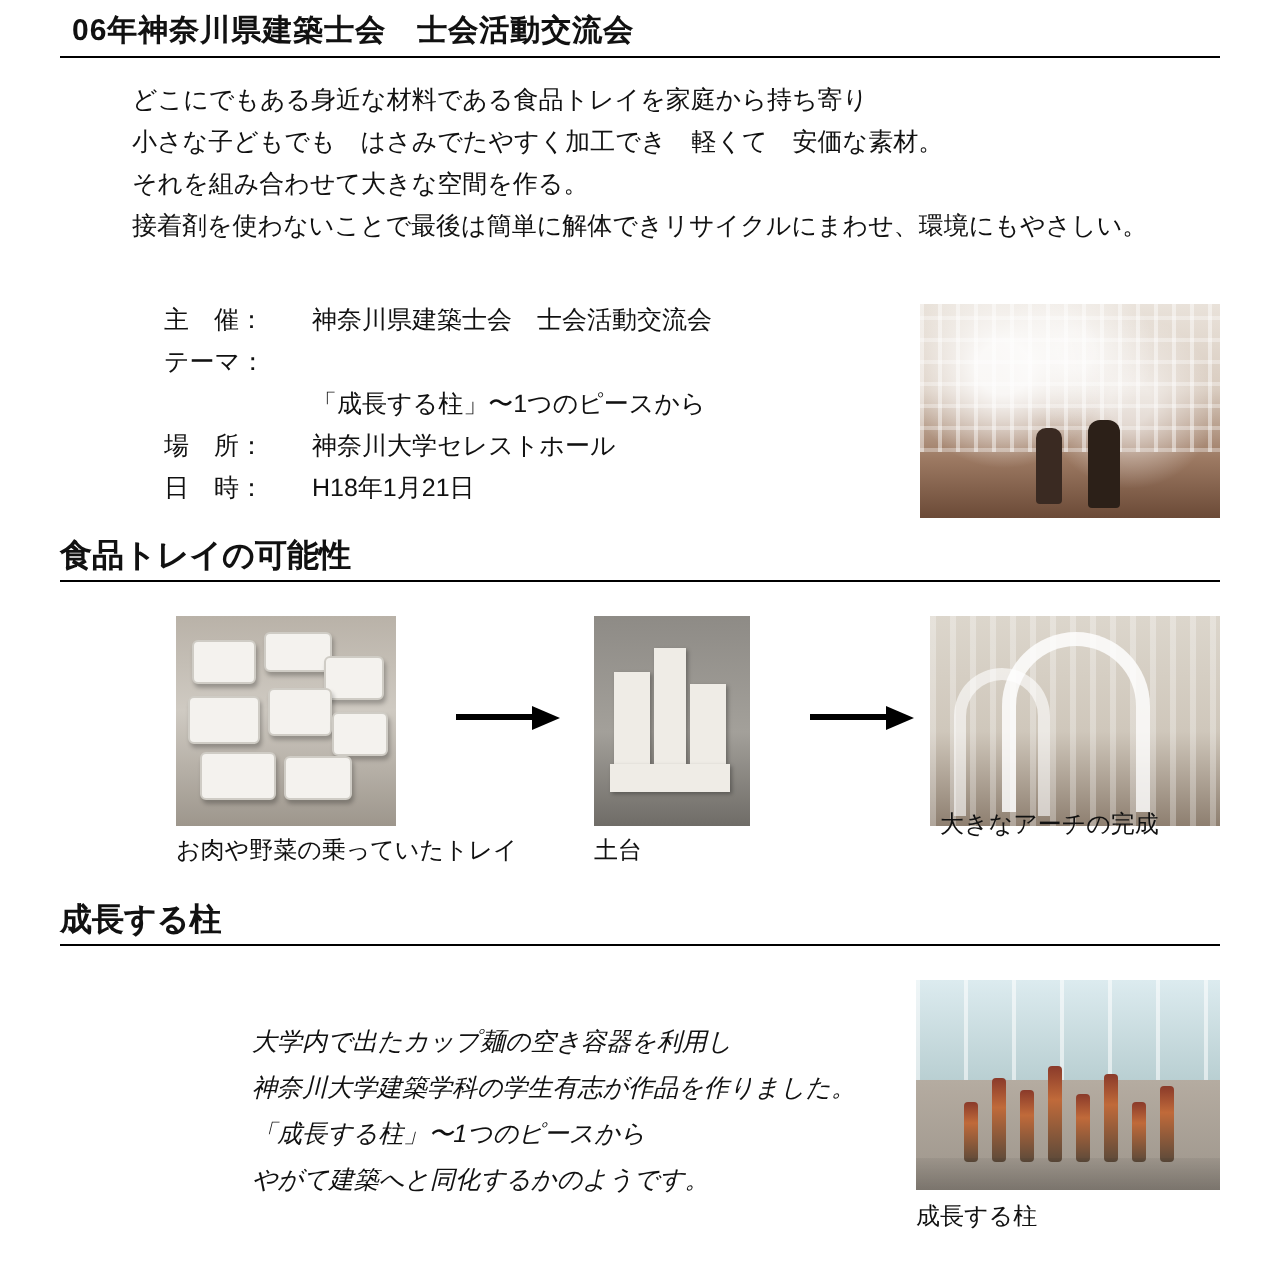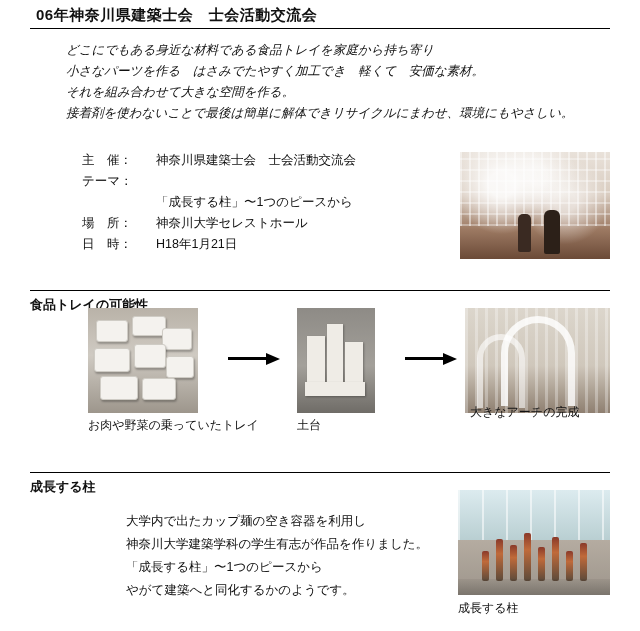--- a/index.html
+++ b/index.html
@@ -43,21 +43,20 @@
   }
 
   
   .intro {
     position: absolute;
     left: 66px;
     top: 40px;
     width: 500px;
     font-size: 12.5px;
     line-height: 21px;
-    font-style: italic;
   }
   .intro p {
     margin: 0;
     white-space: pre;
   }
 
   
   .info {
     position: absolute;
     left: 82px;
@@ -124,24 +123,23 @@
     position: absolute;
     left: 0; top: 0; right: 0; height: 74px;
     background:
       repeating-linear-gradient(90deg, rgba(255,255,255,0.45) 0 2px, rgba(255,255,255,0) 2px 9px),
       repeating-linear-gradient(0deg, rgba(255,255,255,0.35) 0 2px, rgba(255,255,255,0) 2px 11px);
   }
 
   
   .section-head {
     position: absolute;
-    font-size: 13px;
+    font-size: 16px;
     font-weight: bold;
     white-space: pre;
-    margin-top: 28px;
   }
   #sec1-head { left: 30px; top: 268px; }
   #sec2-head { left: 30px; top: 450px; }
   .sec-rule {
     position: absolute;
     left: 30px;
     width: 580px;
     height: 1px;
     background: #000000;
   }
@@ -231,20 +229,21 @@
   #cap-4 { left: 458px; top: 600px; }
 
   
   .sec2-text {
     position: absolute;
     left: 126px;
     top: 510px;
     width: 320px;
     font-size: 12.5px;
     line-height: 23px;
+    font-style: italic;
   }
   .sec2-text p { margin: 0; white-space: pre; }
 
   #photo-pillars {
     left: 458px; top: 490px; width: 152px; height: 105px;
   }
   #photo-pillars .ph-inner {
     background:
       linear-gradient(180deg, #cfe0e6 0%, #cfe0e6 46%, #b5aca1 47%, #9d958b 100%);
   }
@@ -271,21 +270,21 @@
 </head>
 <body>
 
 <div class="page">
 
   <div class="doc-title">06年神奈川県建築士会　士会活動交流会</div>
   <div class="title-rule"></div>
 
   <div class="intro">
     <p>どこにでもある身近な材料である食品トレイを家庭から持ち寄り</p>
-    <p>小さなパーツを作る　はさみでたやすく加工でき　軽くて　安価な素材。</p>
+    <p>小さな子どもでも　はさみでたやすく加工でき　軽くて　安価な素材。</p>
     <p>それを組み合わせて大きな空間を作る。</p>
     <p>接着剤を使わないことで最後は簡単に解体できリサイクルにまわせ、環境にもやさしい。</p>
   </div>
 
   <div class="info">
     <div class="info-row">
       <span class="info-label">主　催：</span>
       <span class="info-value">神奈川県建築士会　士会活動交流会</span>
     </div>
     <div class="info-row">

